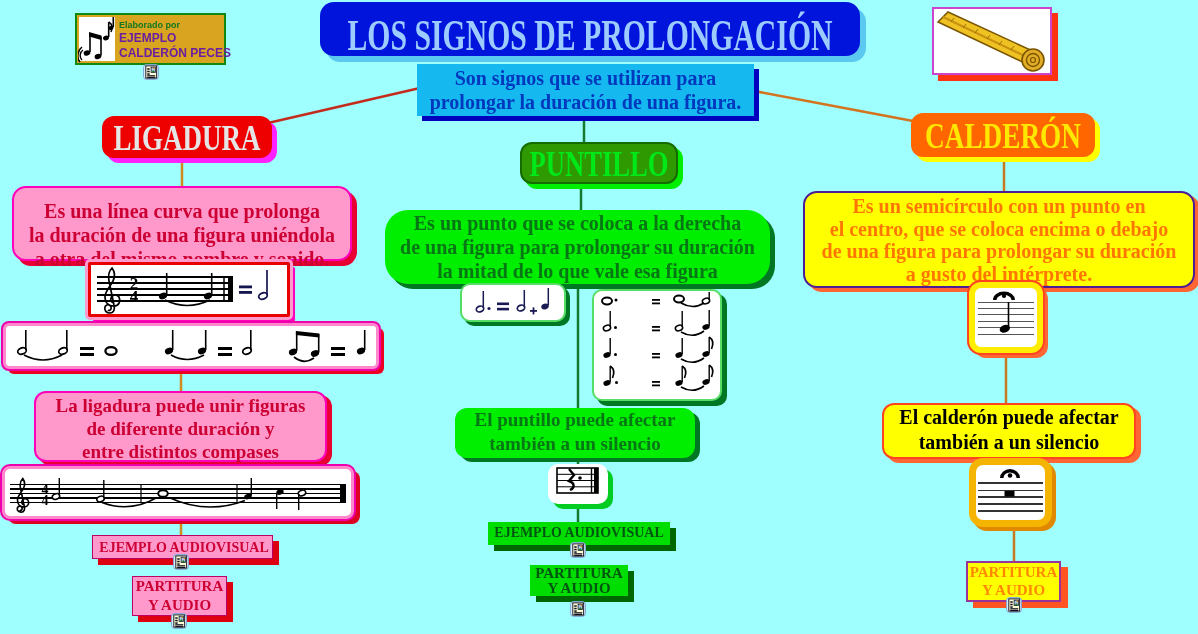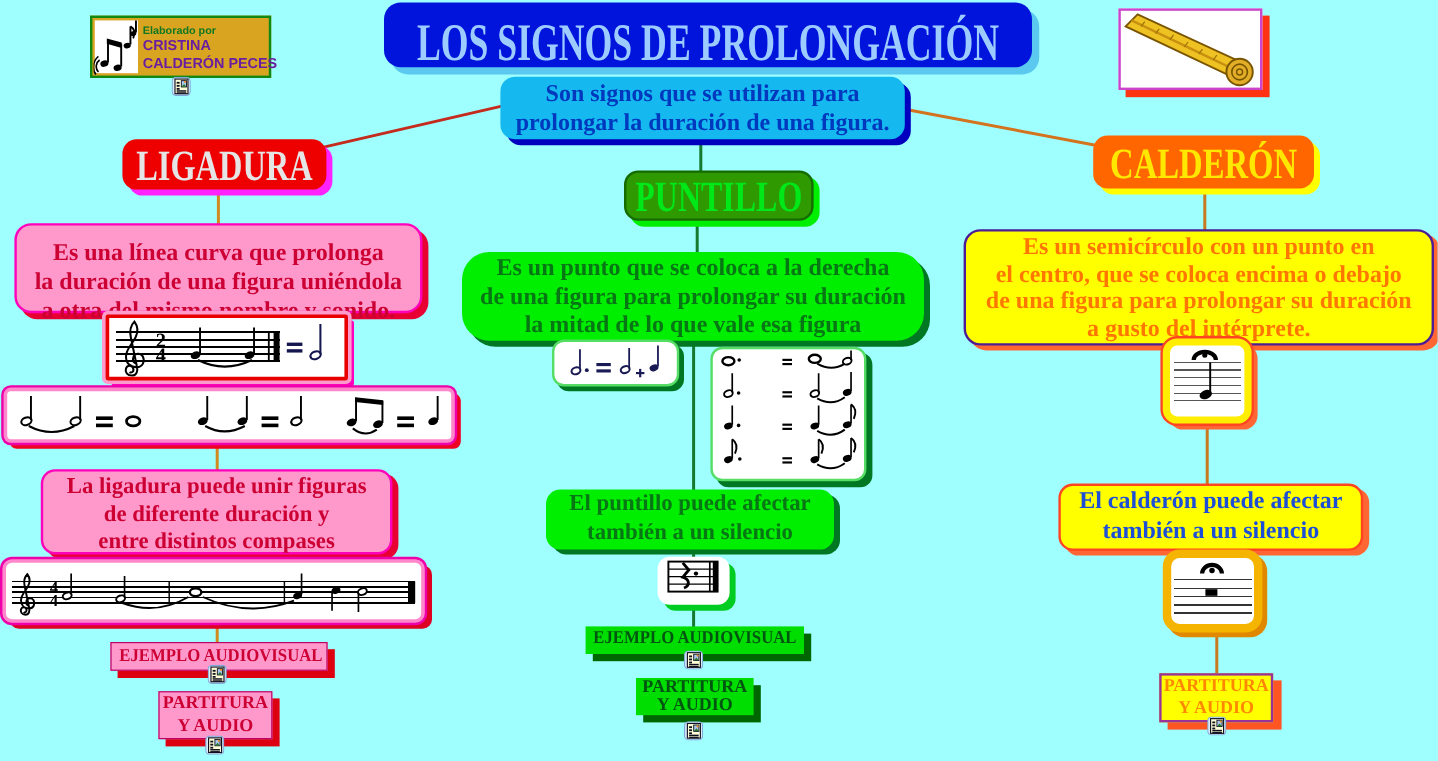--- a/index.html
+++ b/index.html
@@ -24,39 +24,39 @@
   <line x1="181" y1="517" x2="181" y2="537" stroke="#D08A20" stroke-width="2.5"></line>
   <line x1="1004" y1="156" x2="1004" y2="193" stroke="#C8781E" stroke-width="2.5"></line>
   <line x1="1006" y1="351" x2="1006" y2="405" stroke="#C8781E" stroke-width="2.5"></line>
   <line x1="1014" y1="525" x2="1014" y2="563" stroke="#C8781E" stroke-width="2.5"></line>
 </svg>
 
 <div class="b z" style="left:320px;top:2px;width:540px;height:54px;background:#0014DC;border-radius:14px;box-shadow:6px 6px 0 #5BC8F0;color:#9CCCFF;font-size:44px;line-height:68px;">
     <span style="position:absolute;left:50%;top:0;width:max-content;transform-origin:left center;transform:scaleX(0.676) translateX(-50%);">LOS SIGNOS DE PROLONGACIÓN</span>
   </div>
 
-<div class="b z" style="left:417px;top:64px;width:337px;height:52px;background:#16B8F0;border-radius:12px;box-shadow:5px 5px 0 #0000BE;color:#0038BE;font-size:20px;line-height:24px;padding-top:2px;">Son signos que se utilizan para<br>prolongar la duración de una figura.</div>
+<div class="b z" style="left:417px;top:64px;width:337px;height:52px;background:#16B8F0;border-radius:0;box-shadow:5px 5px 0 #0000BE;color:#0038BE;font-size:20px;line-height:24px;padding-top:2px;">Son signos que se utilizan para<br>prolongar la duración de una figura.</div>
 
 <div class="b z" style="left:102px;top:116px;width:170px;height:42px;background:#EE0000;border-radius:12px;box-shadow:5px 5px 0 #FF22FF;color:#e5e5e5;font-size:36px;line-height:44px;">
     <span style="position:absolute;left:50%;top:0;width:max-content;transform-origin:left center;transform:scaleX(0.75) translateX(-50%);">LIGADURA</span>
   </div>
 <div class="b z" style="left:520px;top:142px;width:158px;height:42px;background:#2E9900;border:2px solid #156A00;border-radius:12px;box-shadow:5px 5px 0 #00EE00;color:#00E818;font-size:36px;line-height:40px;">
     <span style="position:absolute;left:50%;top:0;width:max-content;transform-origin:left center;transform:scaleX(0.74) translateX(-50%);">PUNTILLO</span>
   </div>
 <div class="b z" style="left:911px;top:113px;width:184px;height:44px;background:#FF6600;border-radius:12px;box-shadow:5px 5px 0 #FFFF00;color:#FFE800;font-size:36px;line-height:46px;">
     <span style="position:absolute;left:50%;top:0;width:max-content;transform-origin:left center;transform:scaleX(0.757) translateX(-50%);">CALDERÓN</span>
   </div>
 
 <div class="b z" style="left:12px;top:186px;width:340px;height:75px;background:#FF99CC;border:2px solid #FF00BB;border-radius:14px;box-shadow:5px 5px 0 #E80033;color:#CC0033;font-size:20px;line-height:24px;padding-top:11px;">Es una línea curva que prolonga<br>la duración de una figura uniéndola<br>a otra del mismo nombre y sonido.</div>
 <div class="b z" style="left:385px;top:210px;width:385px;height:74px;background:#00EE00;border-radius:23px;box-shadow:5px 5px 0 #007722;color:#067714;font-size:20px;line-height:24px;padding-top:1px;">Es un punto que se coloca a la derecha<br>de una figura para prolongar su duración<br>la mitad de lo que vale esa figura</div>
 <div class="b z" style="left:803px;top:191px;width:392px;height:97px;background:#FFFF00;border:2px solid #4c1d95;border-radius:14px;box-shadow:5px 4px 0 #FF6633;color:#FF7700;font-size:20px;line-height:22.5px;padding-top:2px;">Es un semicírculo con un punto en<br>el centro, que se coloca encima o debajo<br>de una figura para prolongar su duración<br>a gusto del intérprete.</div>
 
 <div class="b z" style="left:34px;top:391px;width:293px;height:71px;background:#FF99CC;border:2px solid #FF00BB;border-radius:12px;box-shadow:5px 4px 0 #E80033;color:#CC0033;font-size:19px;line-height:23px;padding-top:1px;">La ligadura puede unir figuras<br>de diferente duración y<br>entre distintos compases</div>
 <div class="b z" style="left:455px;top:408px;width:240px;height:50px;background:#00EE00;border-radius:12px;box-shadow:5px 4px 0 #007722;color:#067714;font-size:19px;line-height:24px;">El puntillo puede afectar<br>también a un silencio</div>
-<div class="b z" style="left:882px;top:403px;width:254px;height:56px;background:#FFFF00;border:2px solid #FF4422;border-radius:12px;box-shadow:5px 4px 0 #FF6633;color:#1d4ed8;font-size:20px;line-height:25px;text-align:center;">El calderón puede afectar<br>también a un silencio</div>
+<div class="b z" style="left:882px;top:403px;width:254px;height:56px;background:#FFFF00;border:2px solid #FF4422;border-radius:12px;box-shadow:5px 4px 0 #FF6633;color:#000000;font-size:20px;line-height:25px;text-align:center;">El calderón puede afectar<br>también a un silencio</div>
 
 <div class="b z" style="left:92px;top:535px;width:181px;height:24px;background:#FF99CC;border:1px solid #BB0066;box-shadow:6px 6px 0 #DD0011;color:#CC0033;font-size:15px;line-height:22px;white-space:nowrap;"><span style="display:inline-block;transform:scaleX(0.93);">EJEMPLO AUDIOVISUAL</span></div>
 <div class="b z" style="left:132px;top:576px;width:95px;height:40px;background:#FF99CC;border:1px solid #BB0066;box-shadow:6px 6px 0 #DD0011;color:#CC0033;font-size:15px;line-height:19px;">PARTITURA<br>Y AUDIO</div>
 <div class="b z" style="left:488px;top:522px;width:182px;height:23px;background:#00DD00;box-shadow:6px 6px 0 #006600;color:#005511;font-size:15px;line-height:21px;white-space:nowrap;"><span style="display:inline-block;transform:scaleX(0.93);">EJEMPLO AUDIOVISUAL</span></div>
 <div class="b z" style="left:530px;top:565px;width:98px;height:31px;background:#00DD00;box-shadow:6px 6px 0 #006600;color:#005511;font-size:15px;line-height:15px;padding-top:1px;">PARTITURA<br>Y AUDIO</div>
 <div class="b z" style="left:966px;top:561px;width:95px;height:41px;background:#FFFF00;border:2px solid #993399;box-shadow:7px 6px 0 #FF5522;color:#FF8800;font-size:15px;line-height:18px;">PARTITURA<br>Y AUDIO</div>
 
 <div class="b z" style="left:88px;top:262px;width:202px;height:55px;background:#FFFFFF;border:3px solid #E80000;box-shadow:0 0 0 3px #FF9ACC,5px 5px 0 #FF00BB;border-radius:2px;">
 <svg width="196" height="49" viewBox="0 0 196 49" style="position:absolute;left:0;top:0;">
   <g stroke="#000" stroke-width="1.6" shape-rendering="crispEdges">
@@ -286,21 +286,21 @@
     <g stroke="#000" stroke-width="1.6">
         <line x1="12" y1="36" x2="12" y2="17"></line>
         <line x1="23" y1="39.5" x2="23" y2="20.5"></line>
         <line x1="30.7" y1="21" x2="30.7" y2="6"></line>
         <line x1="35.3" y1="11" x2="35.3" y2="1"></line>
       </g>
     <path d="M30.7 6 Q36 9 33 16" fill="none" stroke="#000" stroke-width="1.5"></path>
     <path d="M4 44 C1 41 2 36 5 34 M2 46 C-2 42 0 34 4 31" fill="none" stroke="#000" stroke-width="1.4"></path>
   </svg>
   <div style="position:absolute;left:42px;top:5px;color:#117722;font-family:'Liberation Sans',sans-serif;font-size:9px;font-weight:bold;text-align:left;white-space:nowrap;">Elaborado por</div>
-  <div style="position:absolute;left:42px;top:16px;color:#6A1FA0;font-family:'Liberation Sans',sans-serif;font-size:12px;font-weight:bold;text-align:left;white-space:nowrap;">CRISTINA</div>
+  <div style="position:absolute;left:42px;top:16px;color:#6A1FA0;font-family:'Liberation Sans',sans-serif;font-size:12px;font-weight:bold;text-align:left;white-space:nowrap;">EJEMPLO</div>
   <div style="position:absolute;left:42px;top:31px;color:#6A1FA0;font-family:'Liberation Sans',sans-serif;font-size:12px;font-weight:bold;text-align:left;white-space:nowrap;">CALDERÓN PECES</div>
 </div>
 
 <div class="b z" style="left:932px;top:7px;width:120px;height:68px;background:#FFFFFF;border:2px solid #CC44CC;box-shadow:6px 6px 0 #FF3311;">
 <svg width="116" height="64" viewBox="0 0 116 64" style="position:absolute;left:0;top:0;">
   <polygon points="4,13 14,3 103,44 95,56" fill="#EFC223" stroke="#7A5500" stroke-width="1.5"></polygon>
   <line x1="9" y1="8" x2="97" y2="50" stroke="#C89010" stroke-width="2"></line>
   <g stroke="#9A7008" stroke-width="1">
         <line x1="20" y1="9" x2="17" y2="13"></line>
         <line x1="32" y1="15" x2="29" y2="19"></line>

